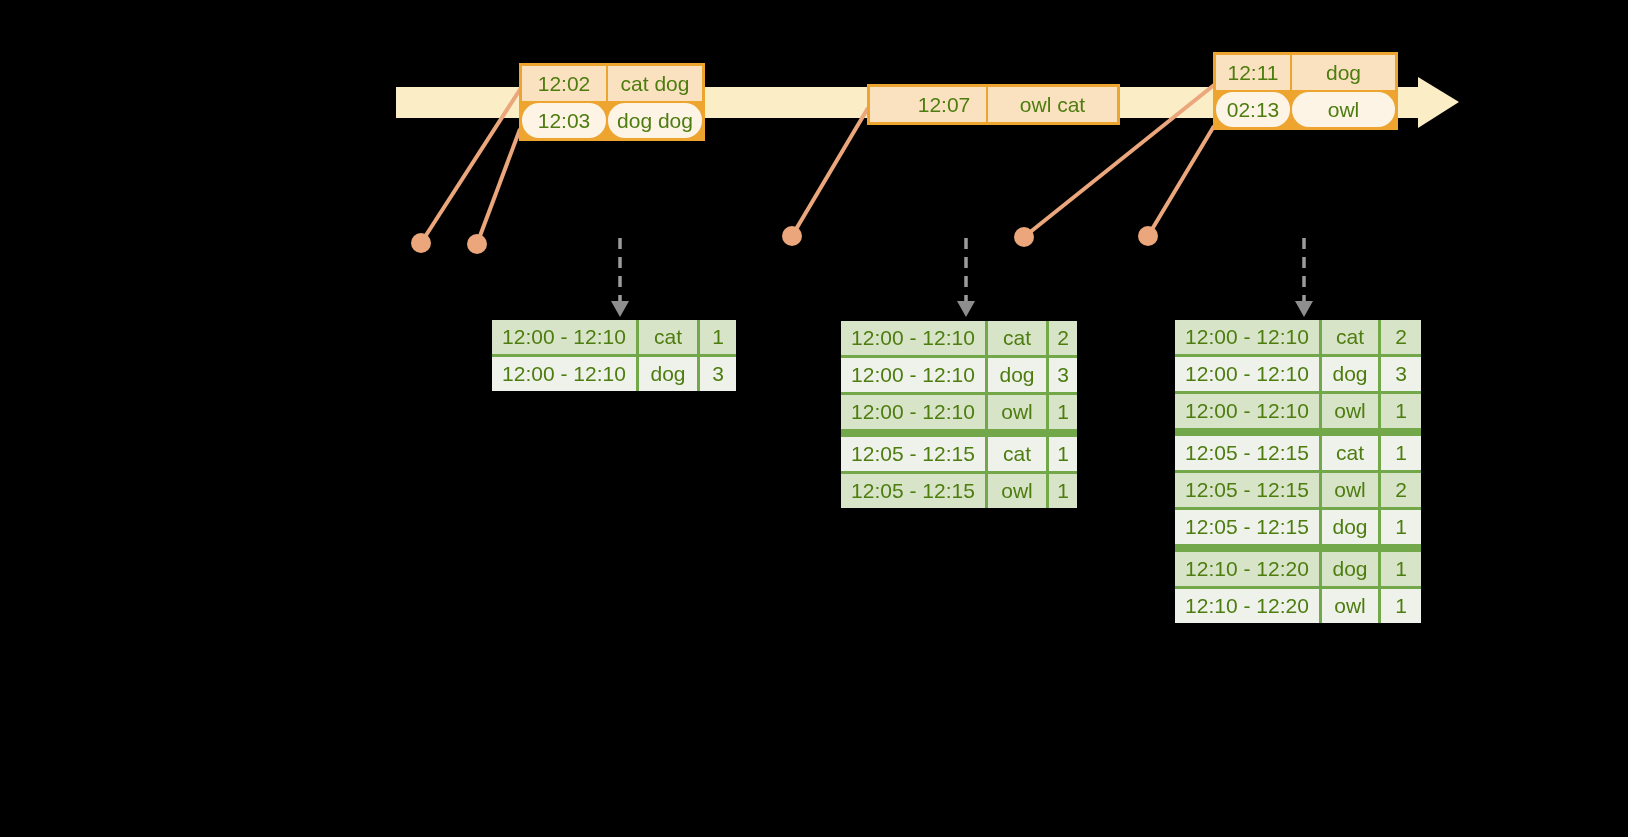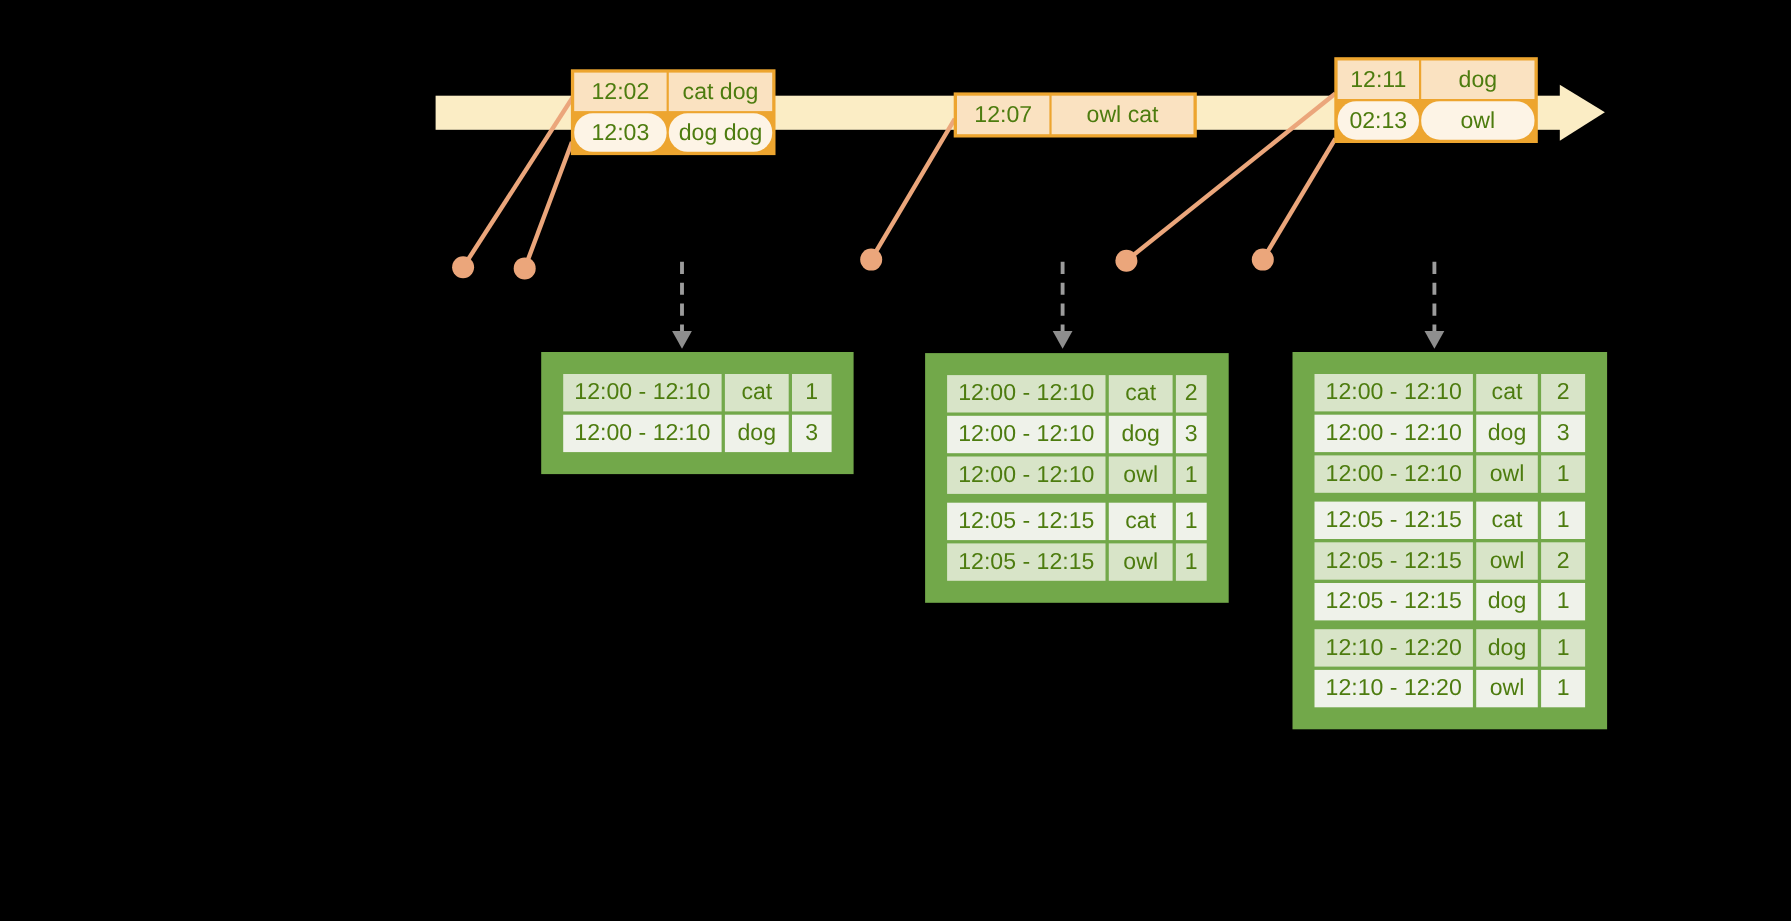--- a/index.html
+++ b/index.html
@@ -16,27 +16,27 @@
   }
   .otable .row{display:flex;gap:2px;}
   .otable .dark  .c{background:#fae2c1;}
   .otable .light .c{background:#fdf4e6;border-radius:17px;}
   .otable .c{
     height:35px;line-height:35px;text-align:center;font-size:21px;
   }
   .t-in-0{left:519px;top:63px;}
   .t-in-0 .c-time{width:84px;} .t-in-0 .c-word{width:94px;}
   .t-in-1{left:867px;top:84px;}
-  .t-in-1 .c-time{width:84px;} .t-in-1 .c-word{width:129px;}
+  .t-in-1 .c-time{width:84px;padding-left:32px;} .t-in-1 .c-word{width:129px;}
   .t-in-2{left:1213px;top:52px;}
   .t-in-2 .c-time{width:74px;} .t-in-2 .c-word{width:103px;}
 
   
   .gtable{
-    position:absolute;background:#72a84a;padding:20px;
+    position:absolute;background:#72a84a;padding:0;
     display:flex;flex-direction:column;gap:3px;box-sizing:border-box;
   }
   .gtable .row{display:flex;gap:3px;}
   .gtable .row.new-group{margin-top:5px;}
   .gtable .dark  .c{background:#d8e4c8;}
   .gtable .light .c{background:#eff2ea;}
   .gtable .c{
     height:34px;line-height:34px;text-align:center;font-size:21px;
   }
   .t-res-0{left:492px;top:320px;}

